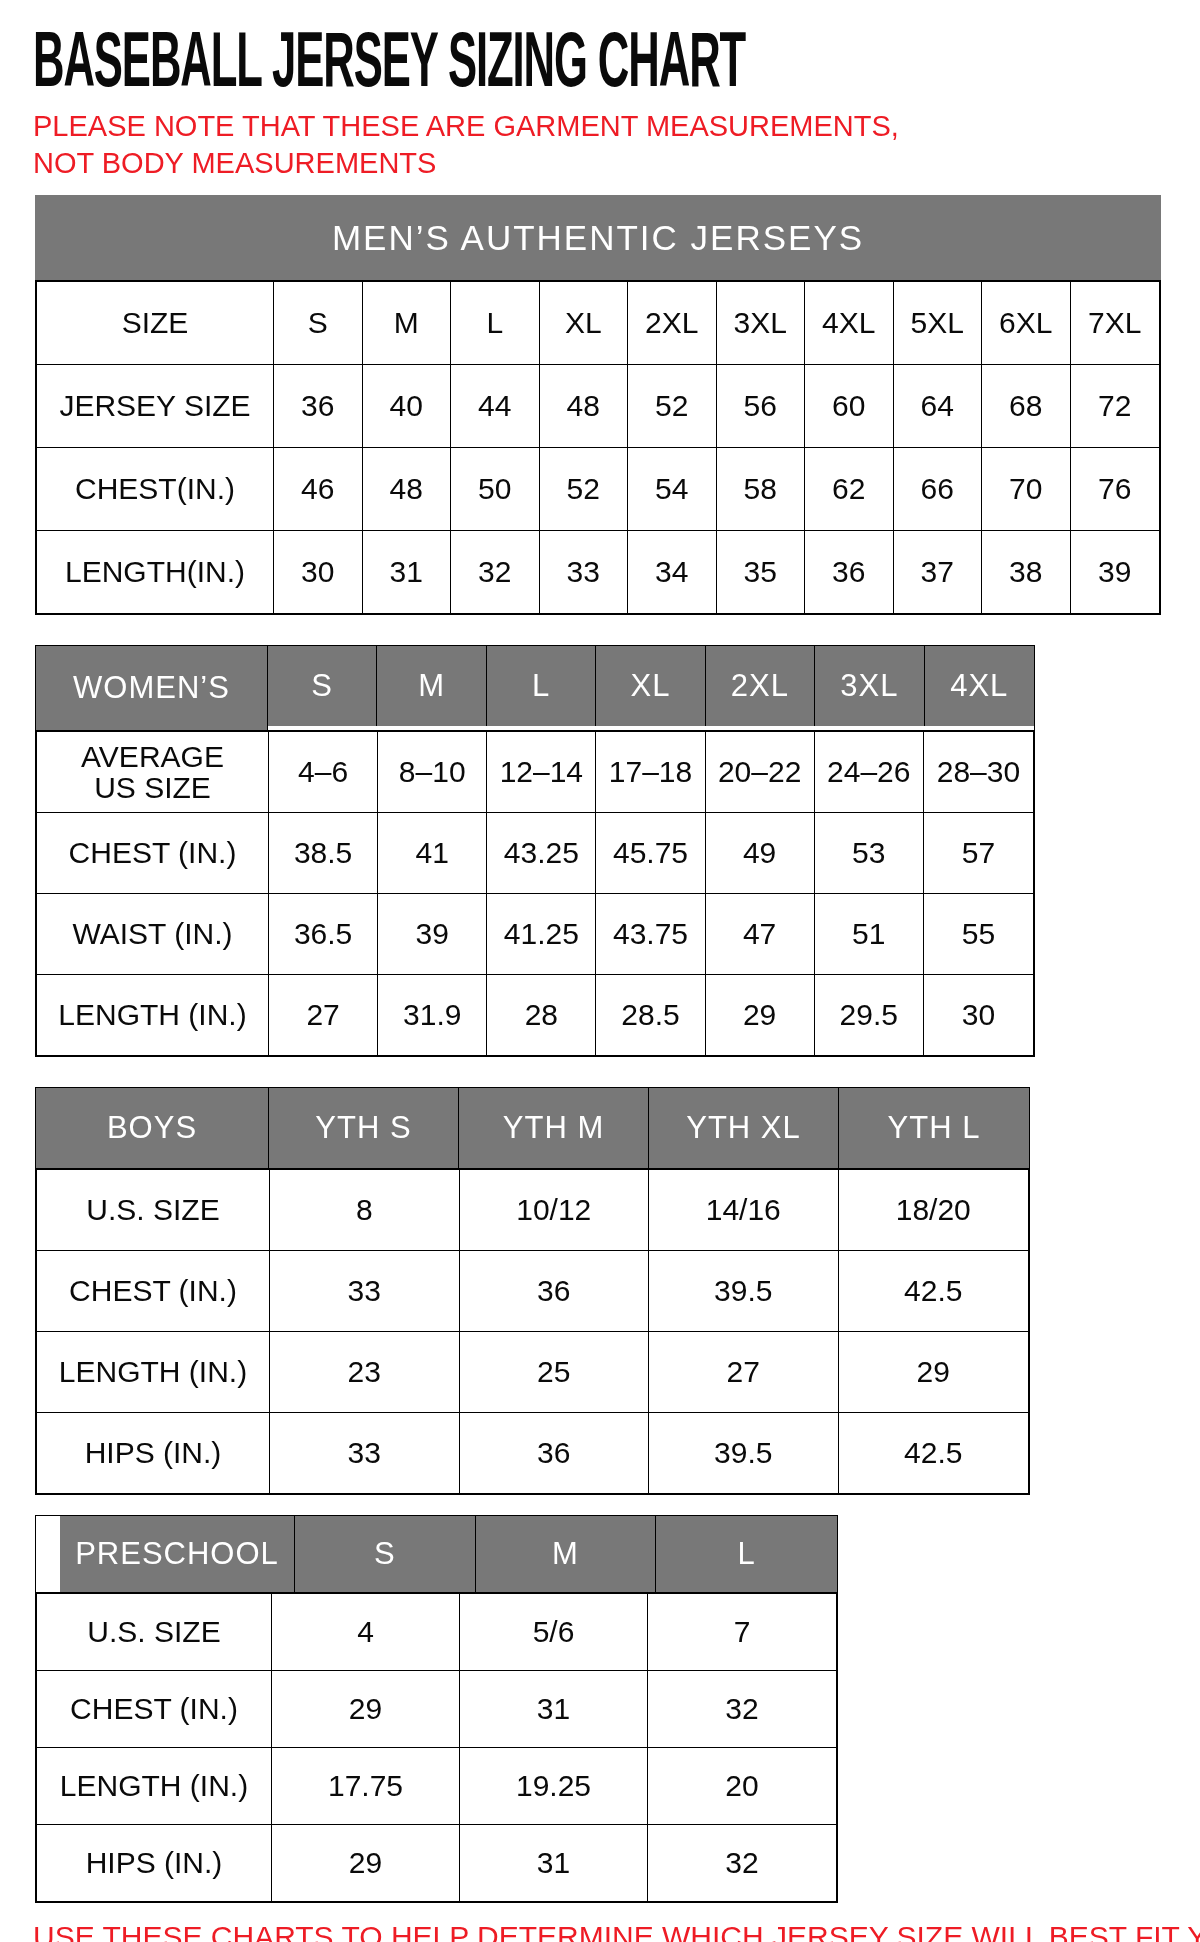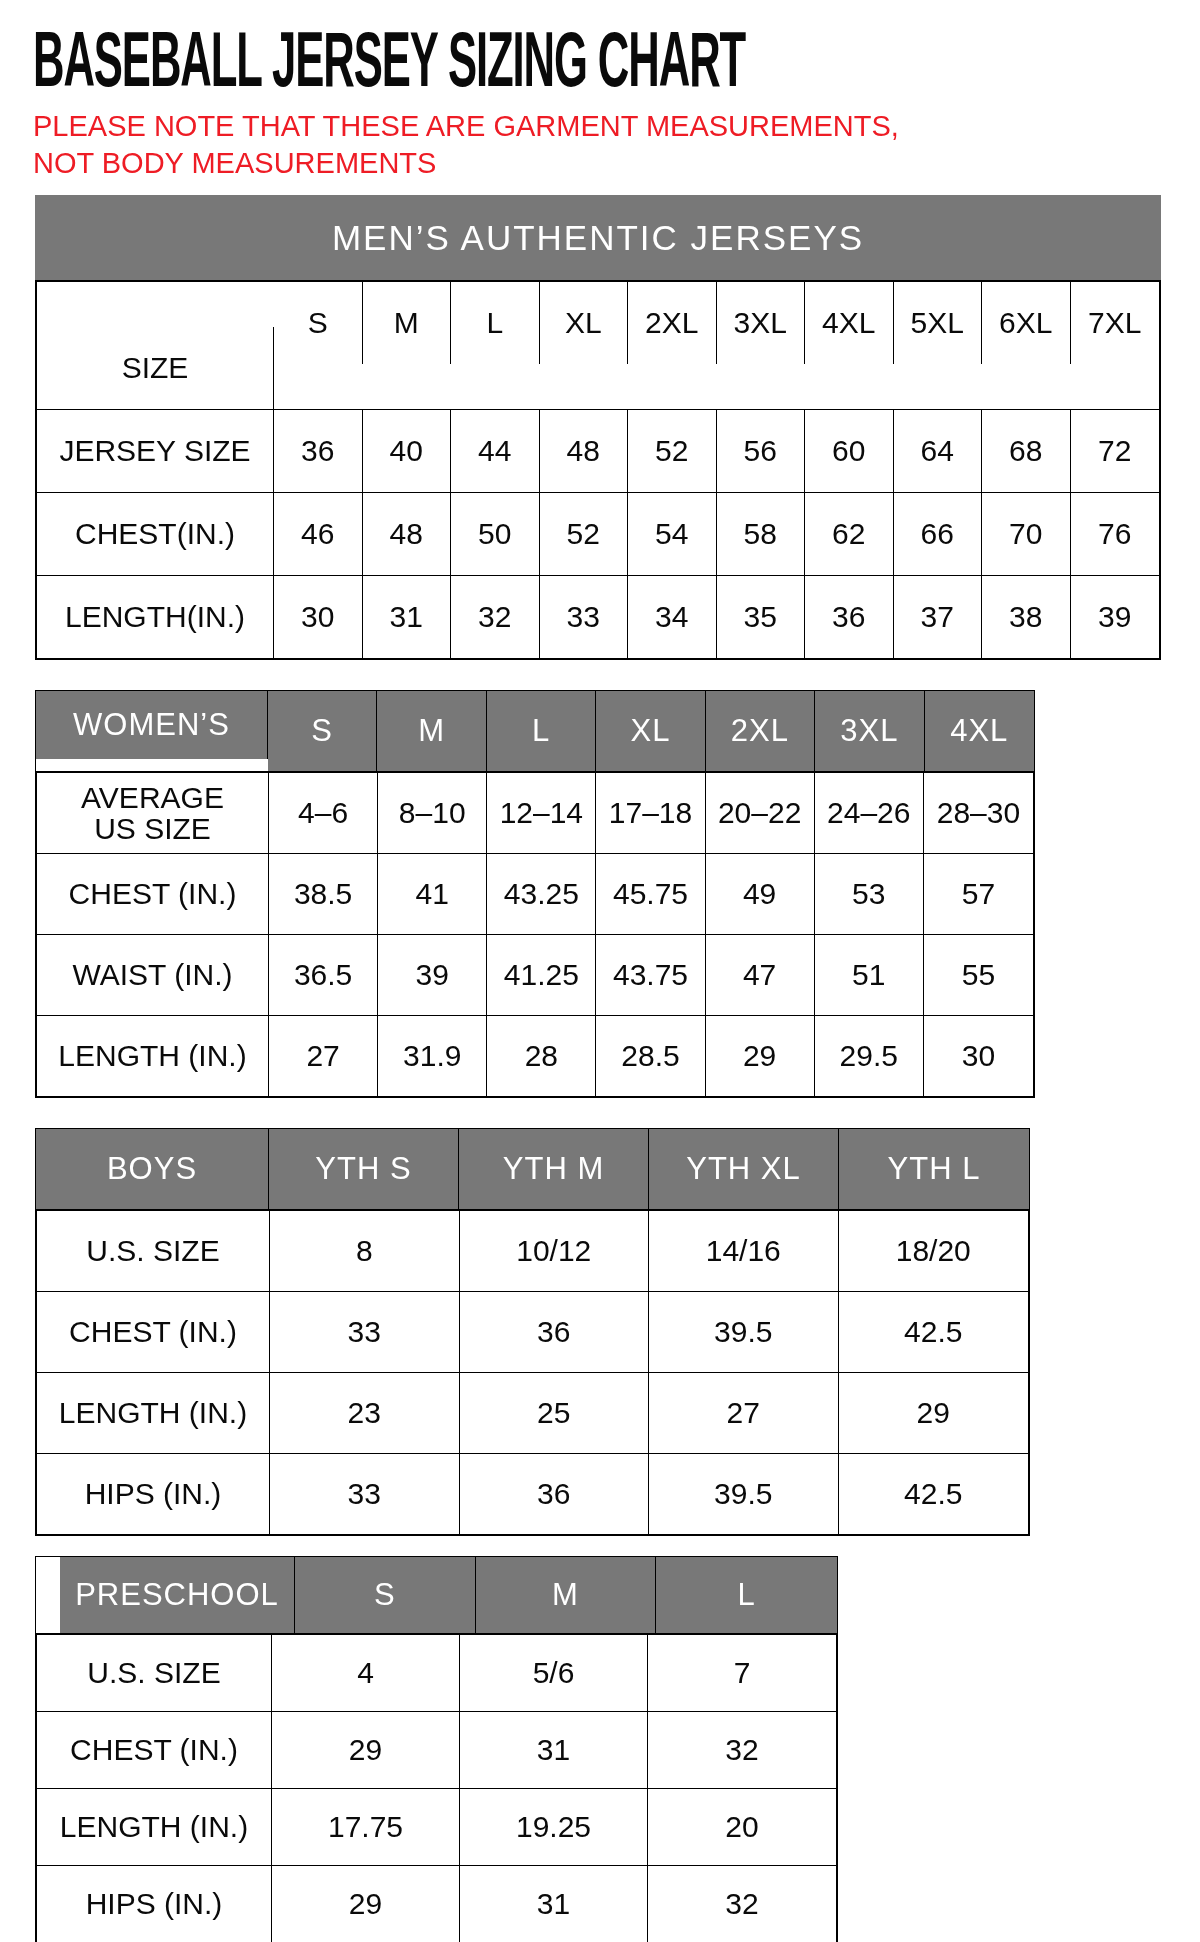--- a/index.html
+++ b/index.html
@@ -83,21 +83,21 @@
 <div class="page">
   <div class="title-wrap">
     <span class="page-title">BASEBALL JERSEY SIZING CHART</span>
   </div>
   <p class="note">PLEASE NOTE THAT THESE ARE GARMENT MEASUREMENTS, NOT BODY MEASUREMENTS</p>
   <div id="tables-root">
       <div class="size-table" style="width: 1126px; margin-top: 14px;">
         <div class="banner" style="height: 85px;">MEN’S AUTHENTIC JERSEYS</div>
         <div class="tbody">
           <div class="row body-row" style="grid-template-columns: 237px repeat(10, 1fr);">
-            <div class="cell label-cell" style="height: 82px; margin-top: 45px;">SIZE</div>
+            <div class="cell label-cell" style="height: 82px;">SIZE</div>
             <div class="cell" style="height: 82px;">S</div>
             <div class="cell" style="height: 82px;">M</div>
             <div class="cell" style="height: 82px;">L</div>
             <div class="cell" style="height: 82px;">XL</div>
             <div class="cell" style="height: 82px;">2XL</div>
             <div class="cell" style="height: 82px;">3XL</div>
             <div class="cell" style="height: 82px;">4XL</div>
             <div class="cell" style="height: 82px;">5XL</div>
             <div class="cell" style="height: 82px;">6XL</div>
             <div class="cell" style="height: 82px;">7XL</div>
@@ -138,21 +138,21 @@
             <div class="cell" style="height: 82px;">35</div>
             <div class="cell" style="height: 82px;">36</div>
             <div class="cell" style="height: 82px;">37</div>
             <div class="cell" style="height: 82px;">38</div>
             <div class="cell" style="height: 82px;">39</div>
           </div>
         </div>
       </div>
       <div class="size-table" style="width: 1000px; margin-top: 30px;">
         <div class="row gray-row" style="grid-template-columns: 232px repeat(7, 1fr);">
-          <div class="cell" style="height: 68px;">WOMEN’S</div>
+          <div class="cell" style="height: 84px;">WOMEN’S</div>
           <div class="cell" style="height: 80px;">S</div>
           <div class="cell" style="height: 80px;">M</div>
           <div class="cell" style="height: 80px;">L</div>
           <div class="cell" style="height: 80px;">XL</div>
           <div class="cell" style="height: 80px;">2XL</div>
           <div class="cell" style="height: 80px;">3XL</div>
           <div class="cell" style="height: 80px;">4XL</div>
         </div>
         <div class="tbody">
           <div class="row body-row" style="grid-template-columns: 232px repeat(7, 1fr);">

